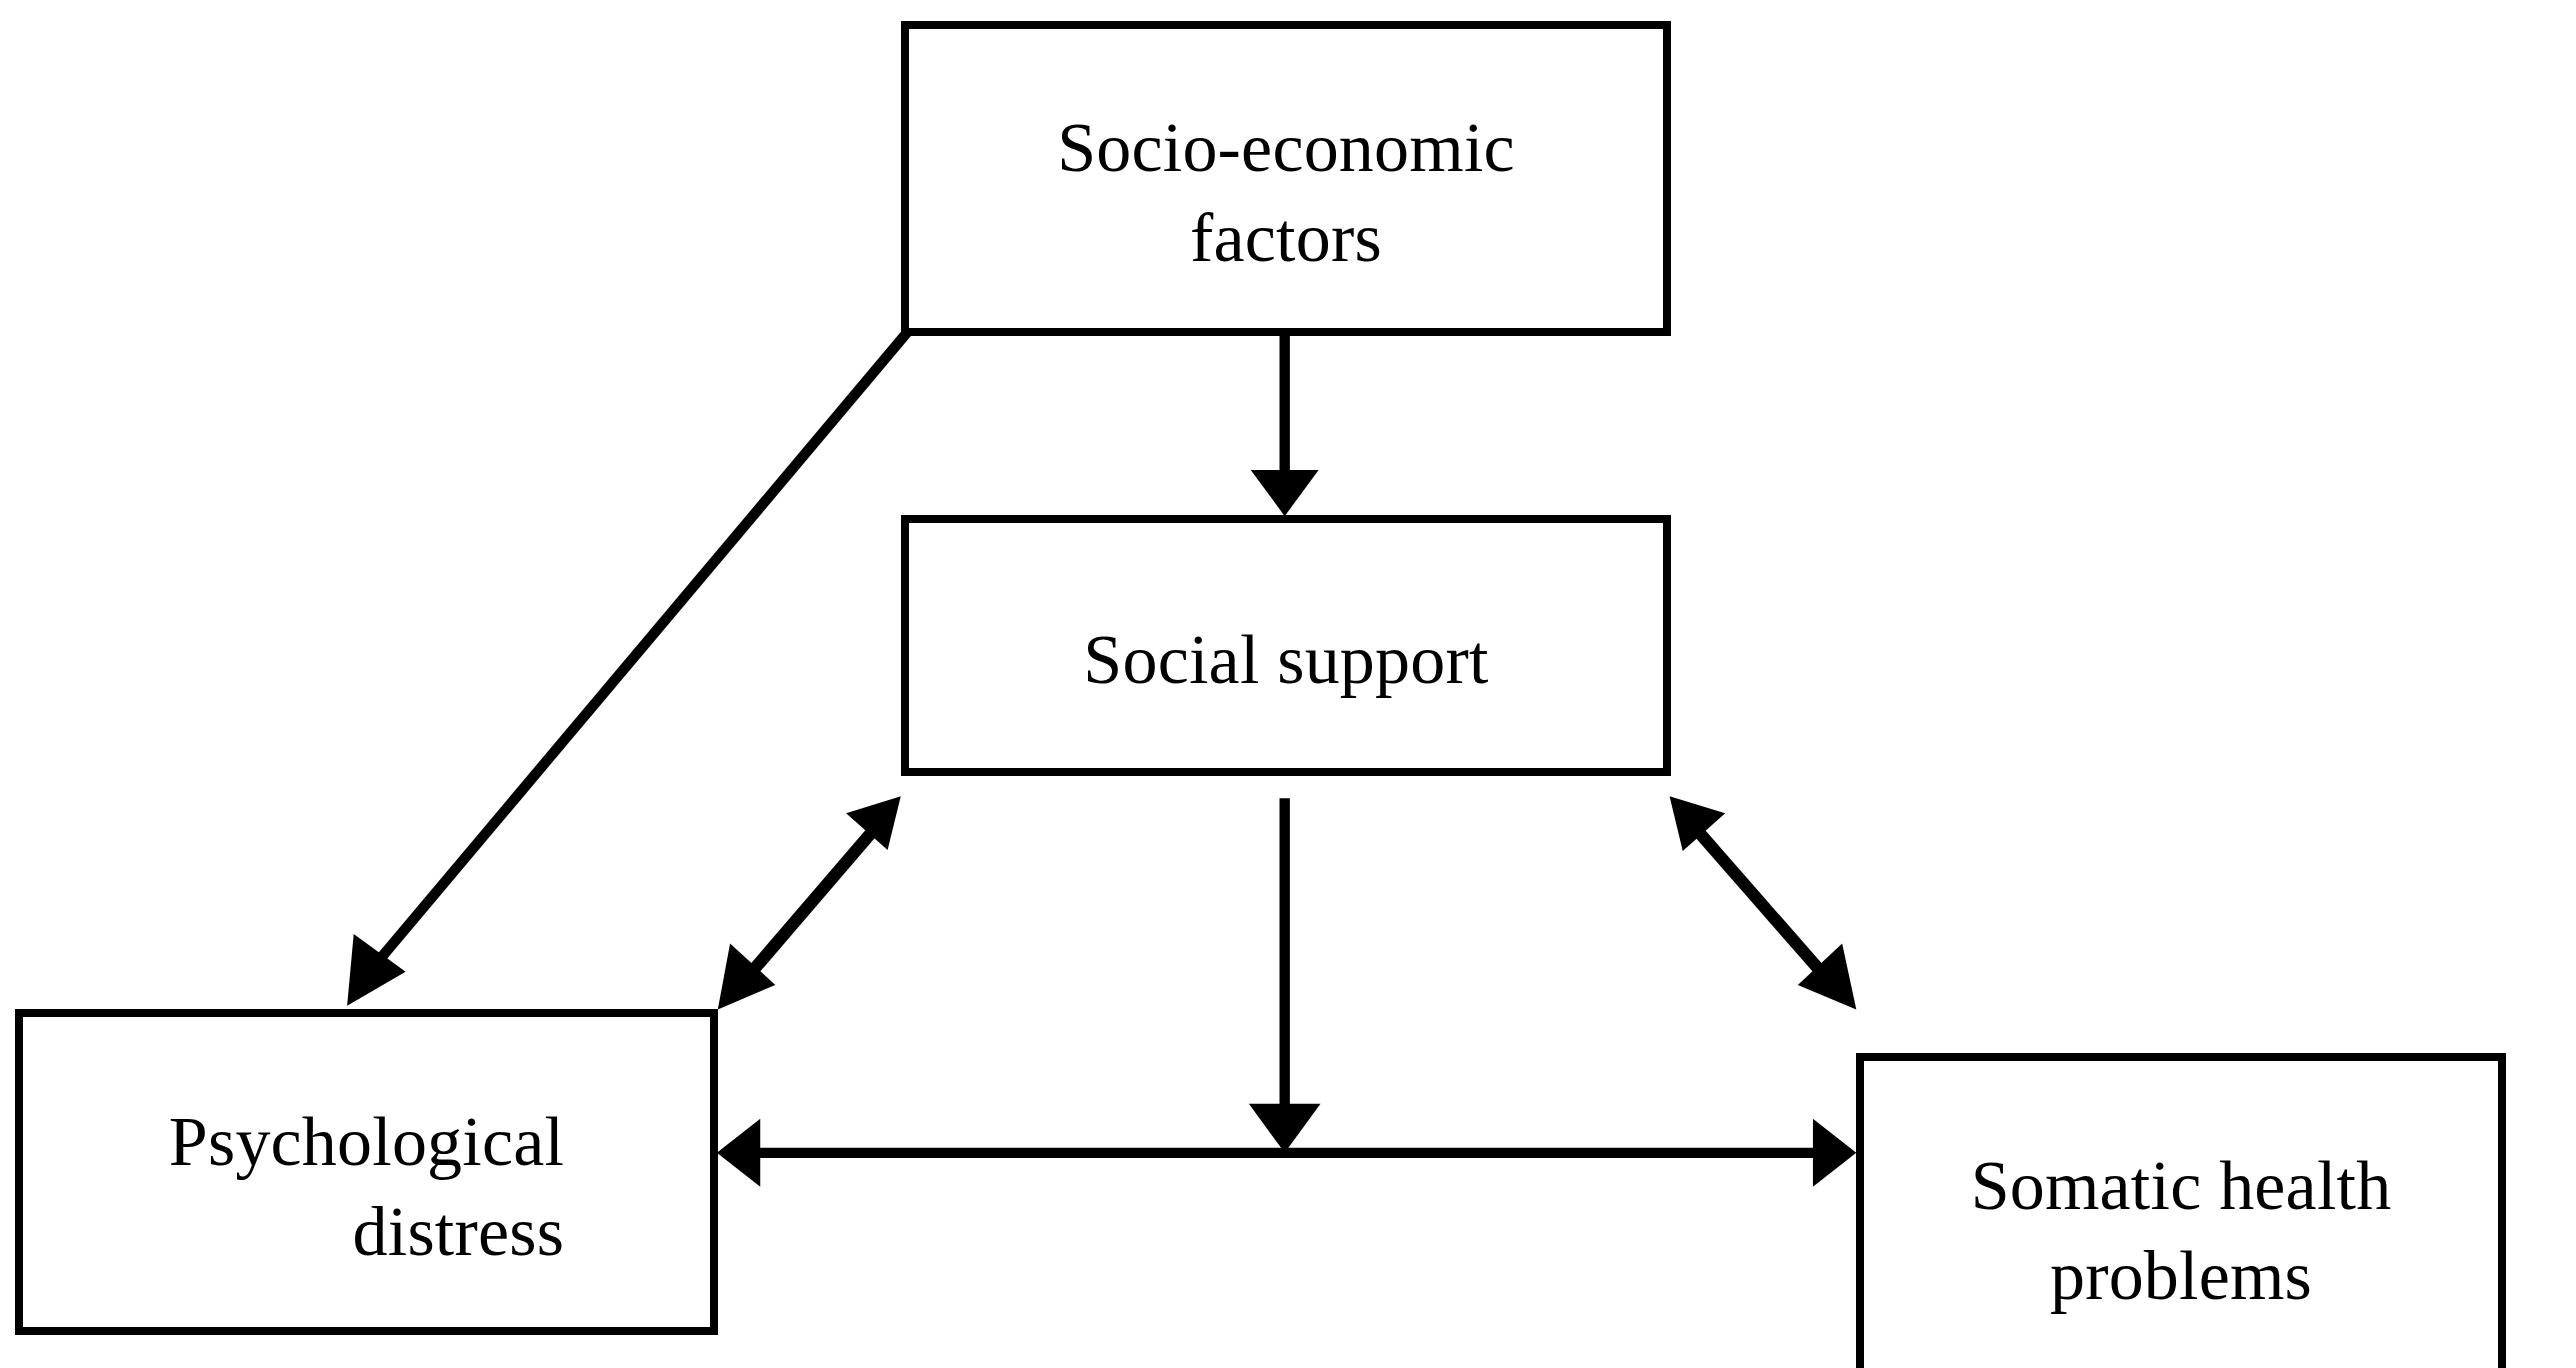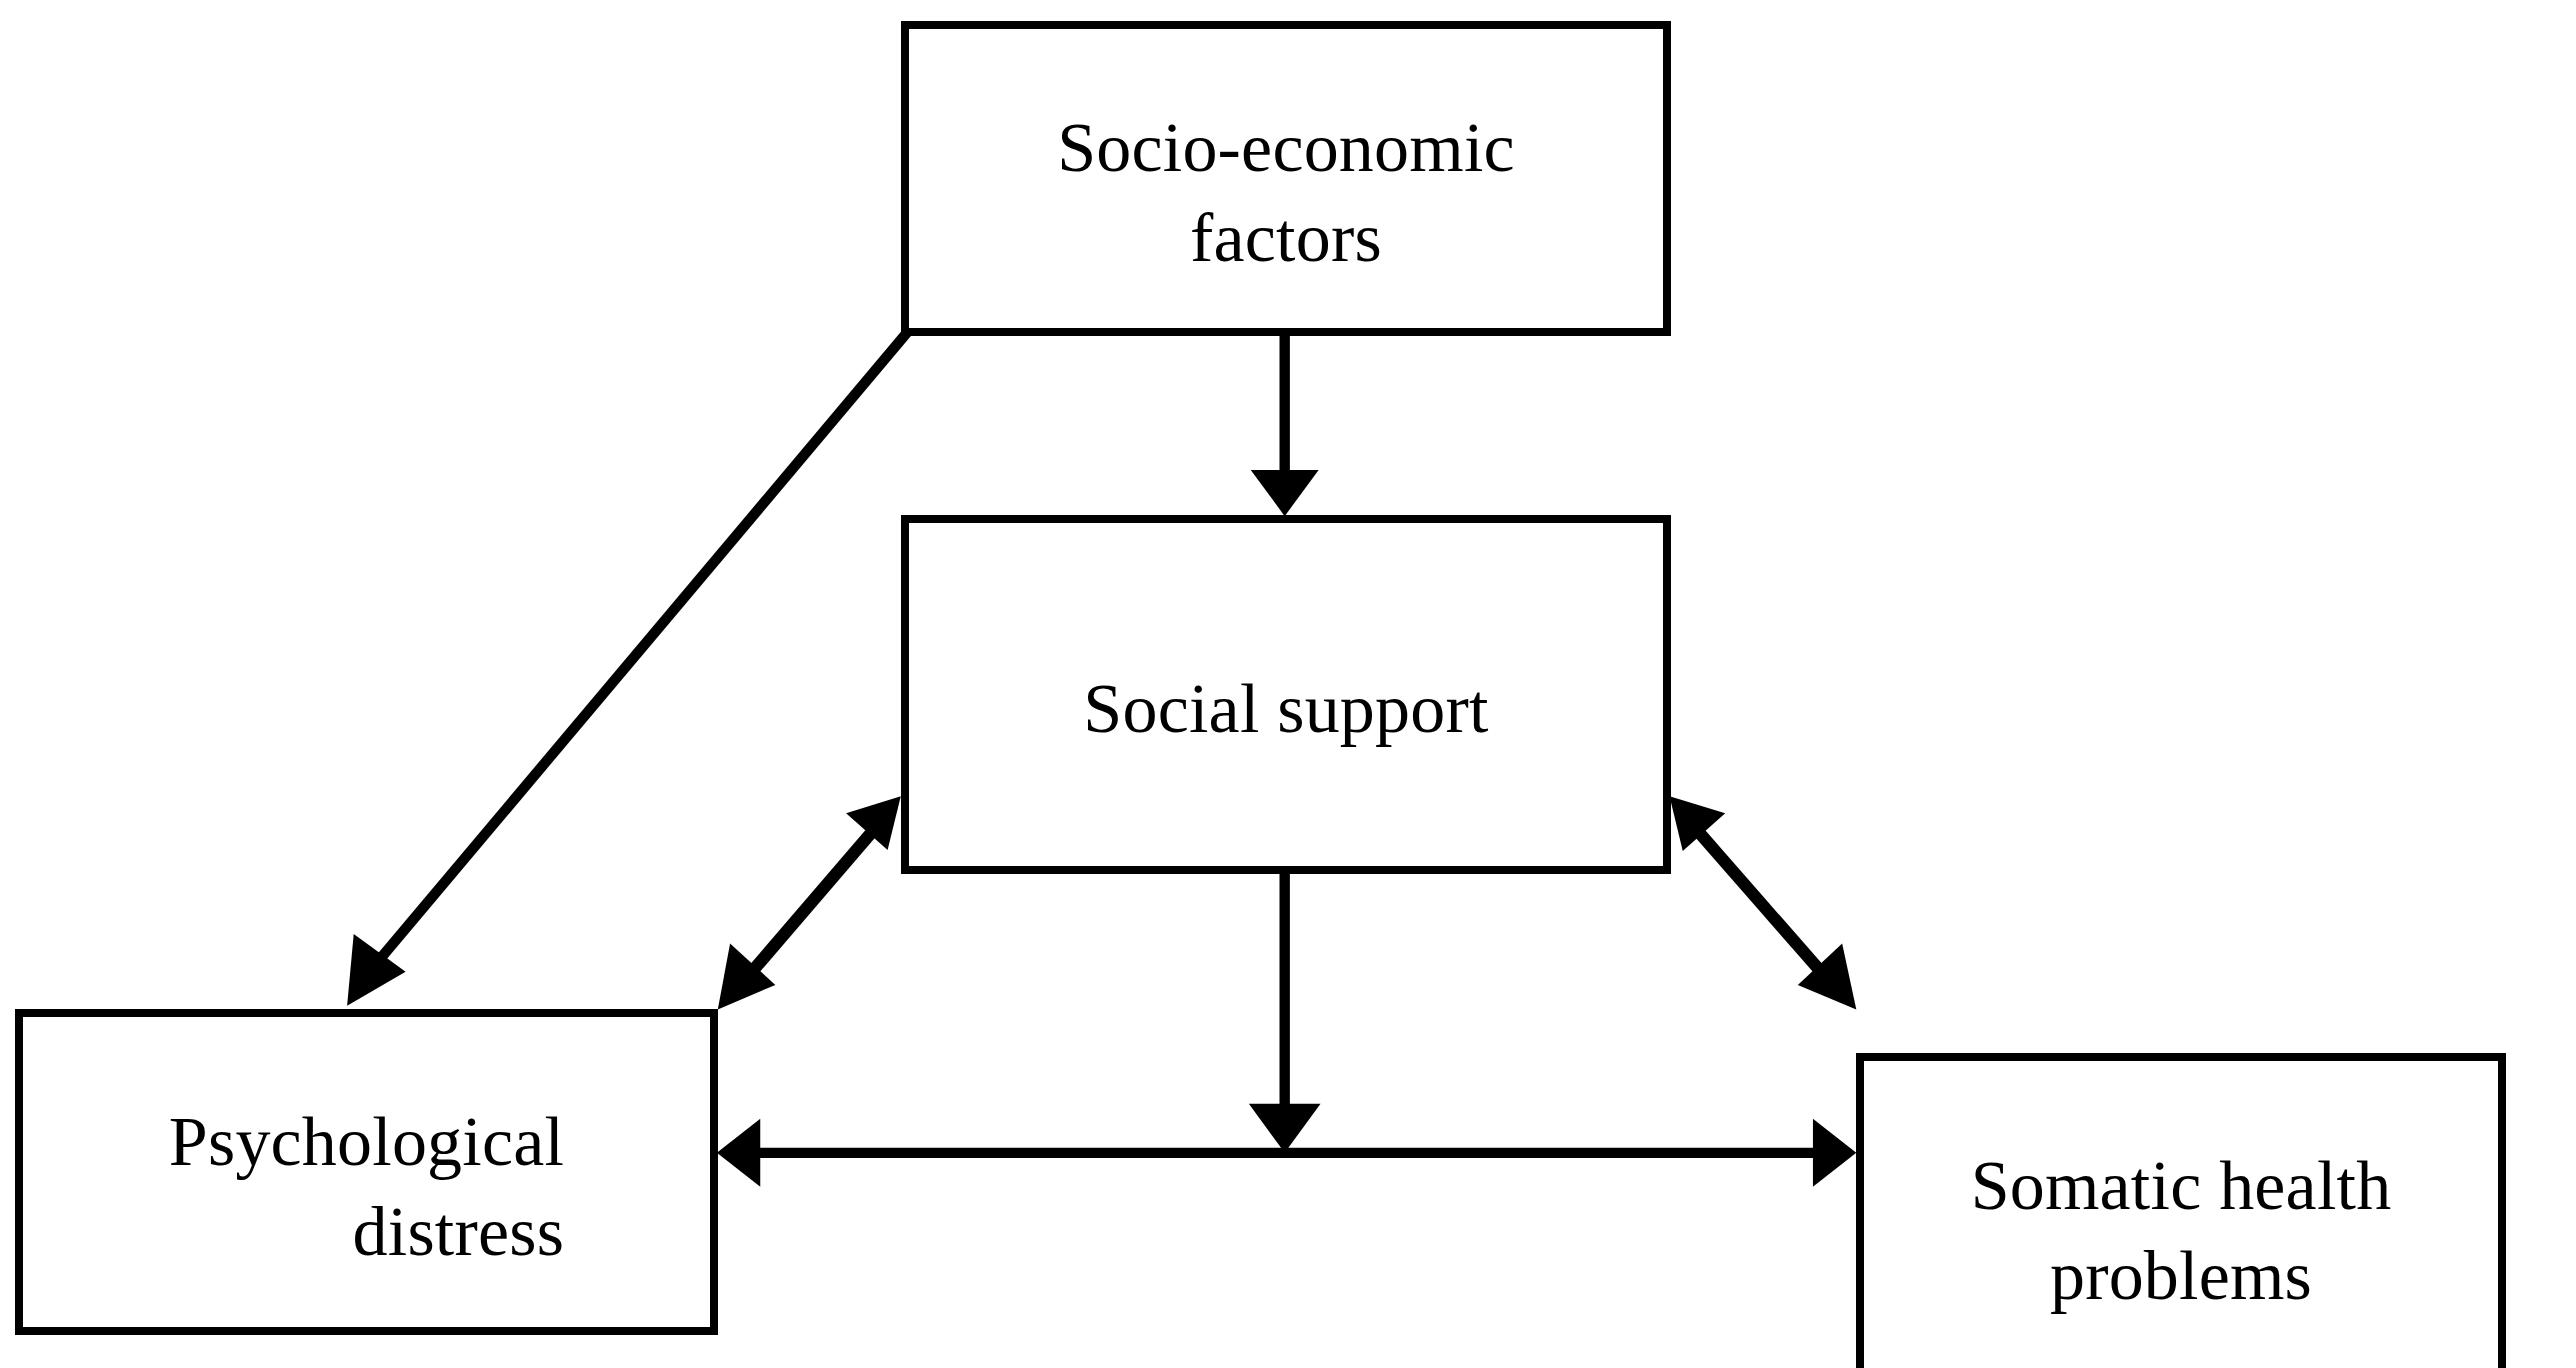--- a/index.html
+++ b/index.html
@@ -38,21 +38,21 @@
     font-family: "Liberation Serif", "DejaVu Serif", serif;
     font-size: 70px;
     line-height: 1.28;
     color: #000000;
     letter-spacing: 0.2px;
     padding: 0 17px;
     white-space: pre-line;
     margin-top: 29px;
   }
   #box-socio-economic-factors { left: 901px; top: 21px;  width: 770px; height: 315px; }
-  #box-social-support        { left: 901px; top: 515px; width: 770px; height: 359px; }
+  #box-social-support        { left: 901px; top: 515px; width: 770px; height: 261px; }
   #box-psychological-distress{ left: 15px;  top: 1009px;width: 703px; height: 326px; text-align: right; }
   #box-somatic-health        { left: 1856px;top: 1053px;width: 650px; height: 326px; }
 </style>
 </head>
 <body>
 
 <div id="canvas">
 
   <svg id="diagram-svg" viewBox="0 0 2731 1451" xmlns="http://www.w3.org/2000/svg">
 

